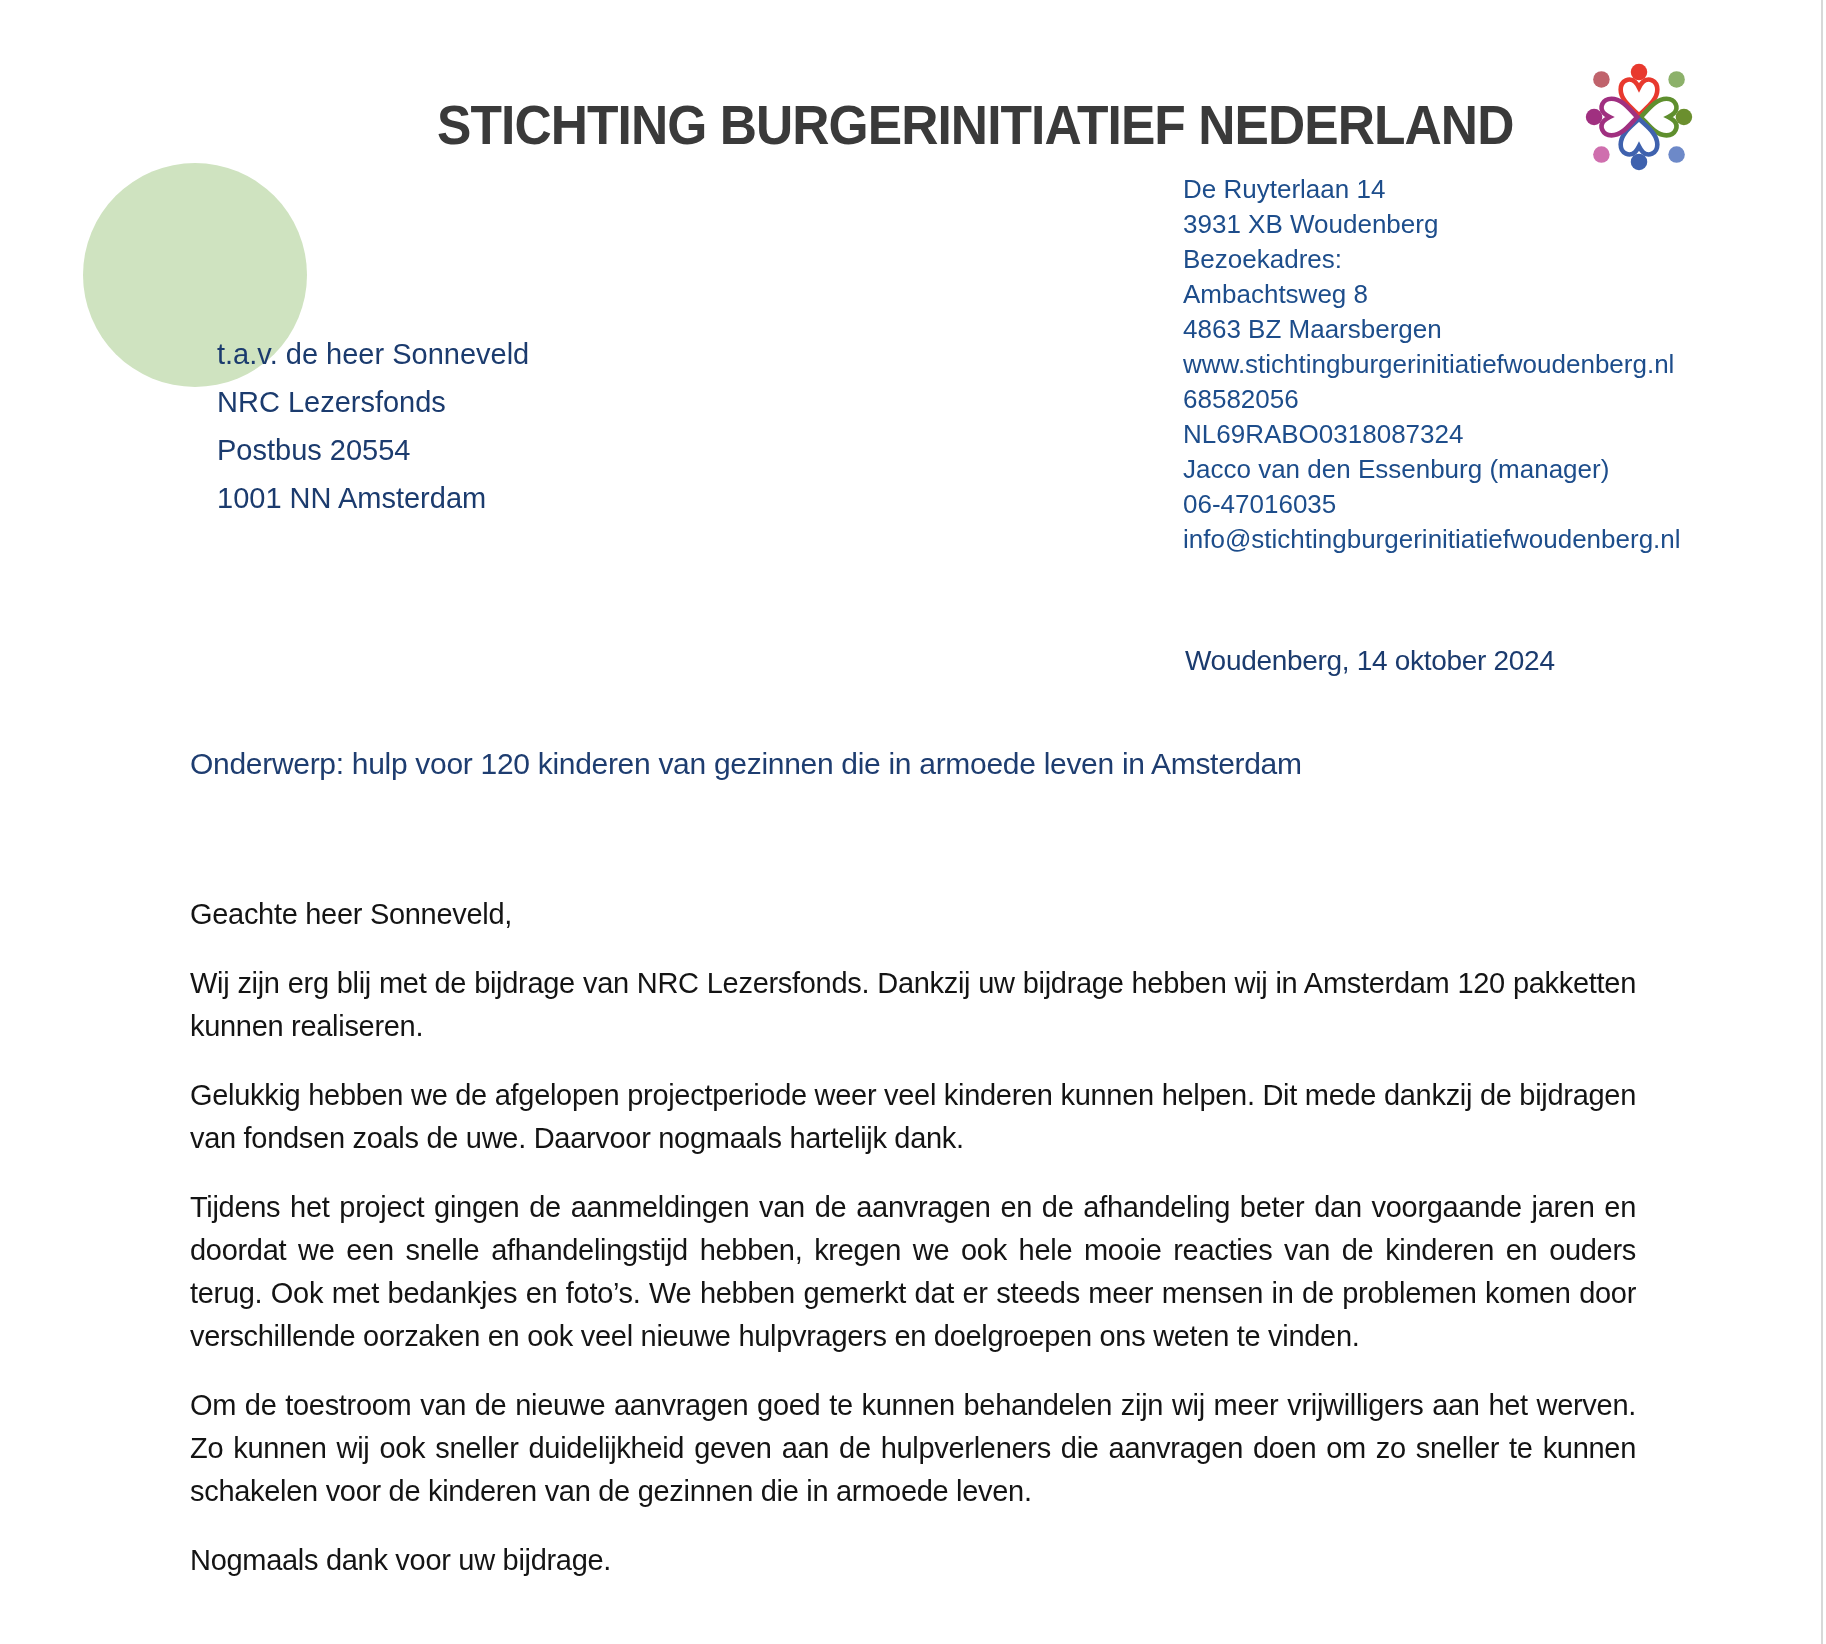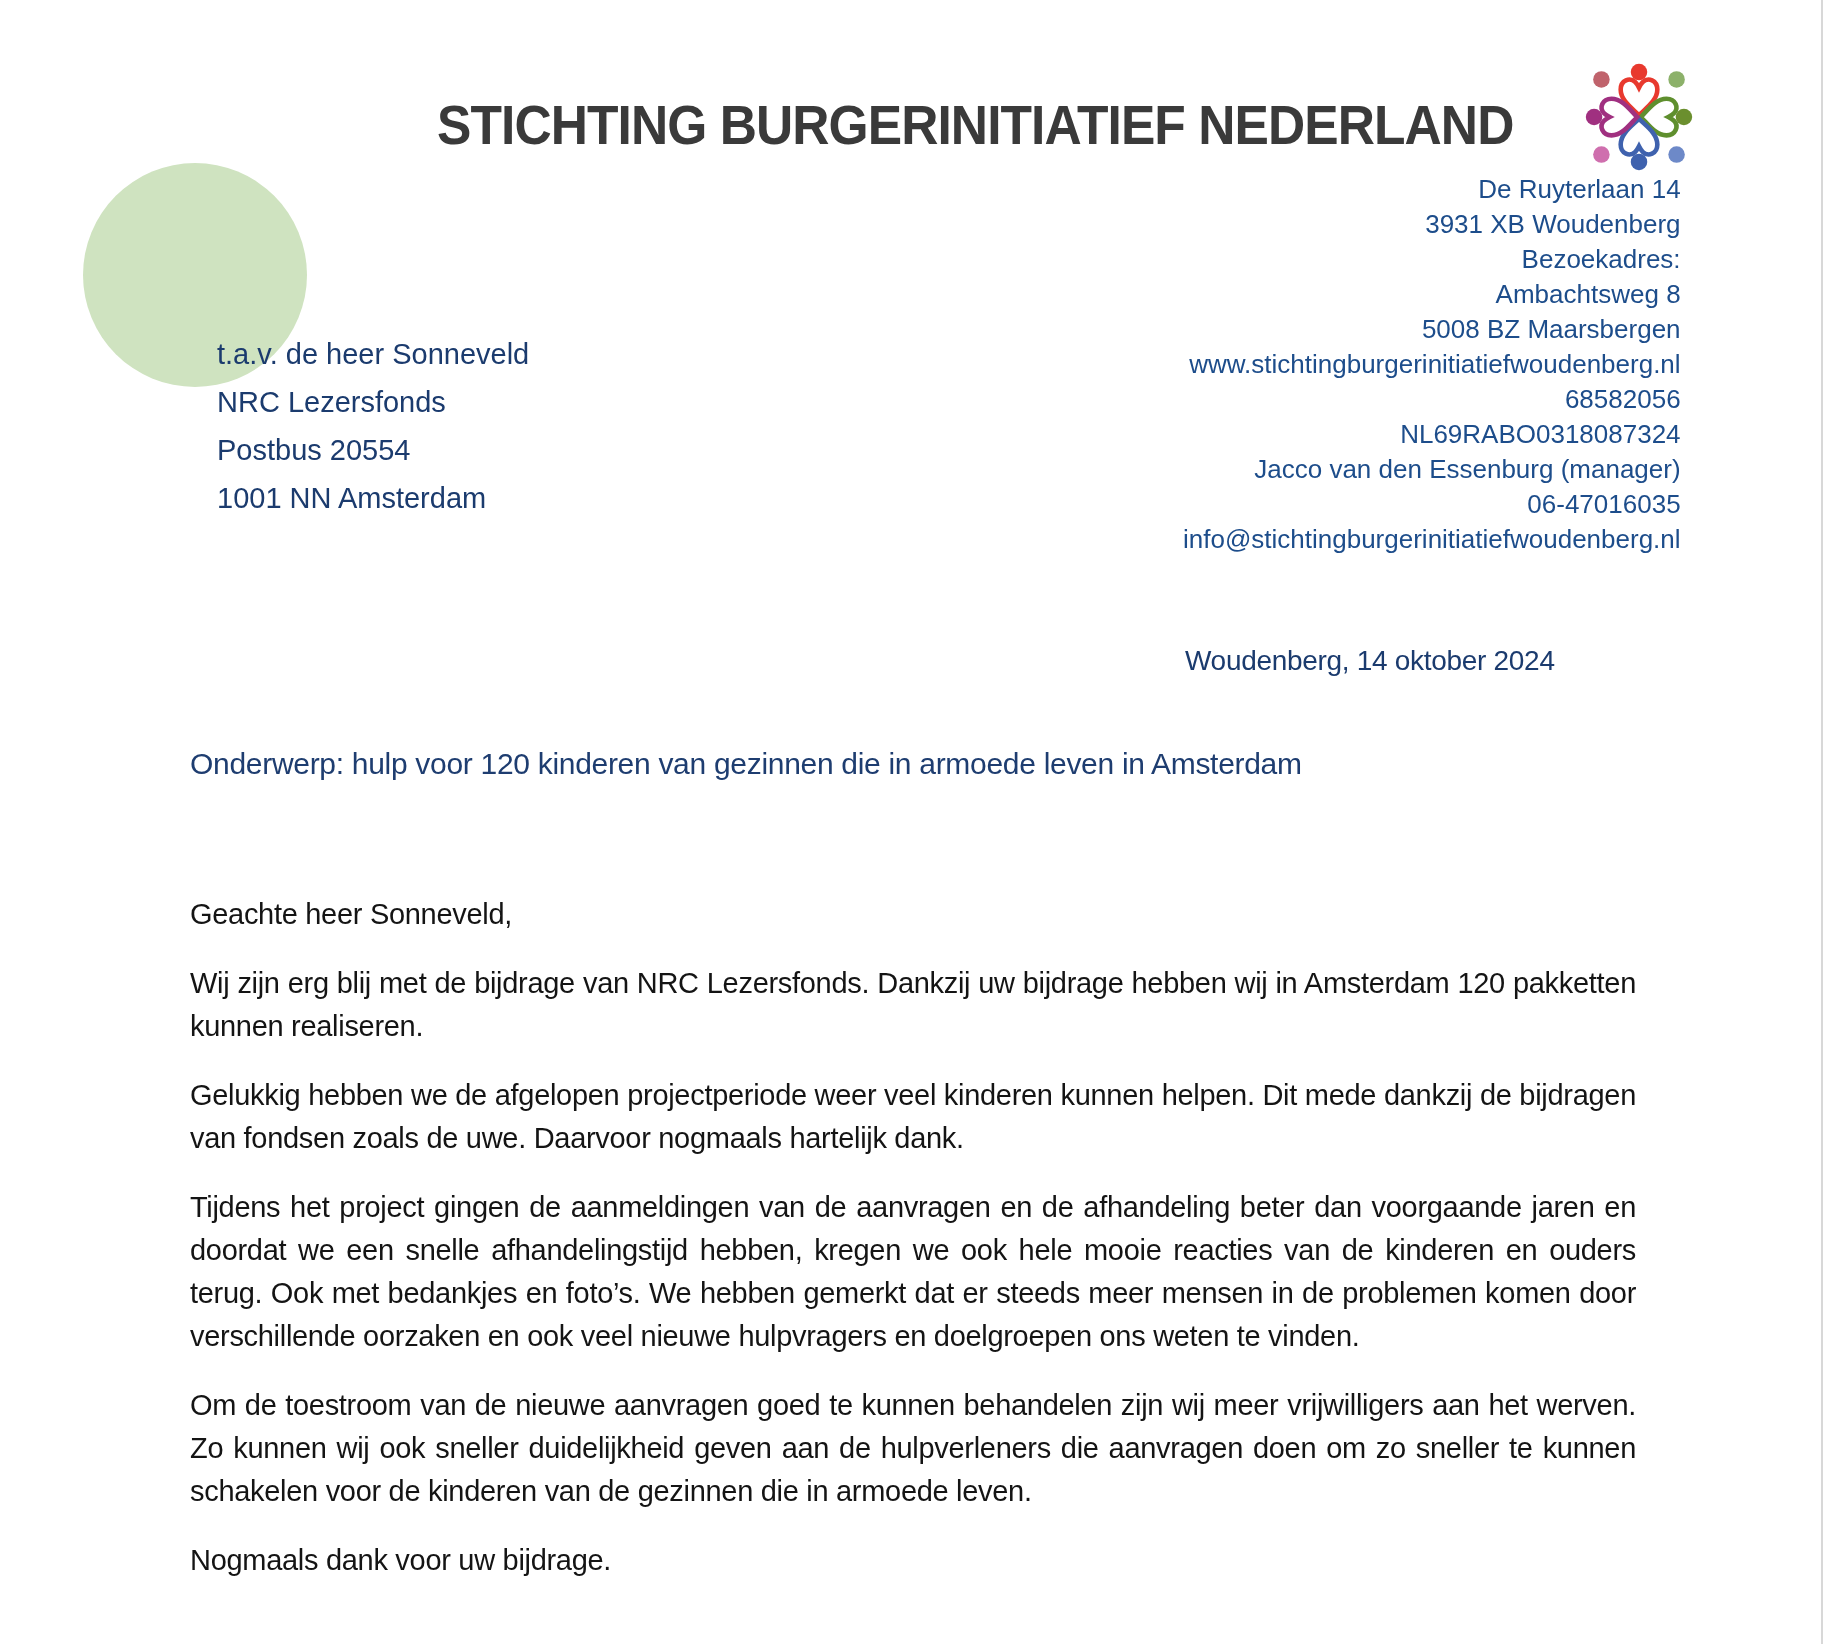--- a/index.html
+++ b/index.html
@@ -61,21 +61,20 @@
   }
   .sender {
     position: absolute;
     left: 1183px;
     top: 172px;
     font-size: 26px;
     line-height: 35px;
     color: #1d4d8b;
     z-index: 1;
     white-space: nowrap;
-    text-align: right;
   }
   .recipient {
     position: absolute;
     left: 217px;
     top: 330px;
     font-size: 29px;
     line-height: 48px;
     color: #1b3b6e;
     z-index: 1;
     white-space: nowrap;
@@ -157,21 +156,21 @@
     <circle cx="19" cy="101" r="9" fill="#cf6fae"></circle>
     <circle cx="11" cy="60" r="9" fill="#a03080"></circle>
     <circle cx="19" cy="19" r="9" fill="#c0636c"></circle>
   </svg>
 
   <div class="sender">
     <div>De Ruyterlaan 14</div>
     <div>3931 XB Woudenberg</div>
     <div>Bezoekadres:</div>
     <div>Ambachtsweg 8</div>
-    <div>5008 BZ Maarsbergen</div>
+    <div>4863 BZ Maarsbergen</div>
     <div>www.stichtingburgerinitiatiefwoudenberg.nl</div>
     <div>68582056</div>
     <div>NL69RABO0318087324</div>
     <div>Jacco van den Essenburg (manager)</div>
     <div>06-47016035</div>
     <div>info@stichtingburgerinitiatiefwoudenberg.nl</div>
   </div>
 
   <div class="recipient">
     <div>t.a.v. de heer Sonneveld</div>

